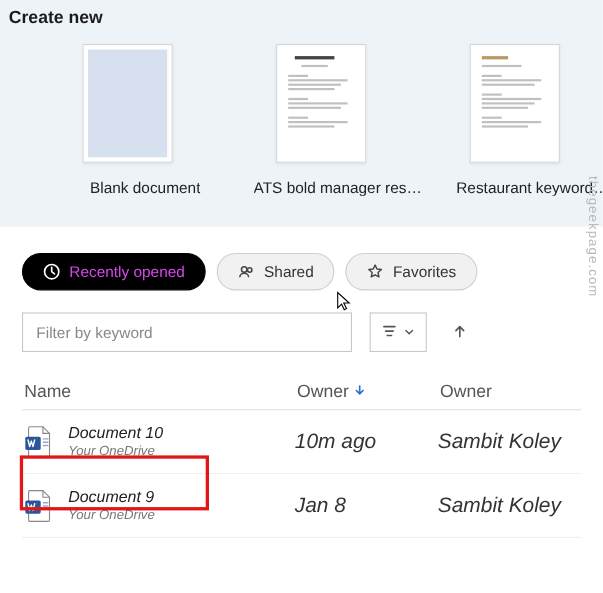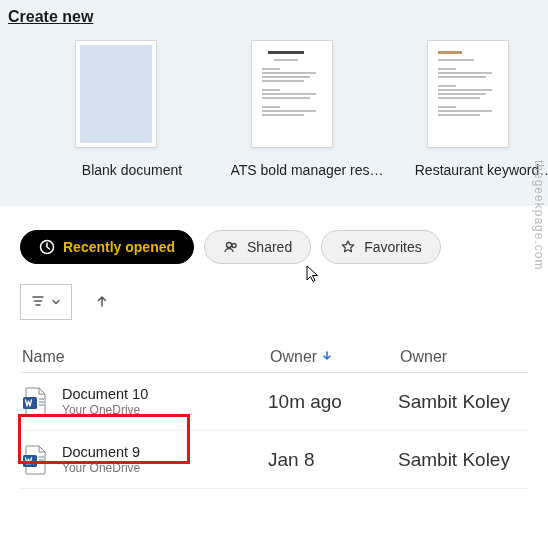--- a/index.html
+++ b/index.html
@@ -17,21 +17,20 @@
   
   .create-section {
     background: #eef3f8;
     padding: 8px 6px 28px 6px;
   }
   .create-title {
     font-size: 16px;
     font-weight: 600;
     color: #1b1b1b;
     padding: 0 0 14px 2px;
-    text-decoration: underline;
   }
   .templates {
     display: flex;
     gap: 36px;
     padding-left: 40px;
   }
   .template {
     display: flex;
     flex-direction: column;
     align-items: center;
@@ -100,22 +99,22 @@
     border-radius: 18px;
     border: 1px solid #cfcfcf;
     background: #f1f1f1;
     font-size: 14px;
     cursor: pointer;
     color: #333;
   }
   .pill.active {
     background: #000;
     border-color: #000;
-    color: #eab308;
-    font-weight: 700;
+    color: #d946ef;
+    font-weight: 400;
   }
   .pill .icn { display:inline-flex; }
   .cursor {
     position: absolute;
     left: 285px;
     top: 34px;
     pointer-events: none;
   }
 
   .filter-row {
@@ -171,20 +170,21 @@
     color: #555;
     padding: 6px 0;
     border-bottom: 1px solid #e2e2e2;
   }
   .th { display: flex; align-items: center; gap: 4px; padding-left: 2px; }
   .table-row {
     height: 58px;
     border-bottom: 1px solid #efefef;
     font-size: 14px;
     cursor: pointer;
+    font-style: italic;
   }
   .name-cell {
     display: flex;
     align-items: center;
     gap: 14px;
     padding-left: 2px;
   }
   .doc-icon {
     width: 26px; height: 30px;
     flex-shrink: 0;
@@ -308,20 +308,23 @@
     </div>
 
     <span class="cursor">
       <svg width="16" height="20" viewBox="0 0 16 20">
           <path d="M2 2l0 14 3.5-3.5 2.5 5 2-1-2.5-5 5 0z" fill="#fff" stroke="#000" stroke-width="1"></path>
         </svg>
     </span>
   </div>
 
   <div class="filter-row">
+    <div class="search-box">
+      <input type="text" placeholder="Filter by keyword" style="">
+    </div>
     <div class="sort-btn">
       <span>
         <svg width="14" height="14" viewBox="0 0 14 14">
             <path d="M2 3h10M3.5 7h7M5 11h4" stroke="#555" stroke-width="1.5" stroke-linecap="round"></path>
           </svg>
       </span>
       <span>
         <svg width="10" height="10" viewBox="0 0 10 10">
             <path d="M2 3.5l3 3 3-3" stroke="#555" stroke-width="1.3" fill="none" stroke-linecap="round"></path>
           </svg>

